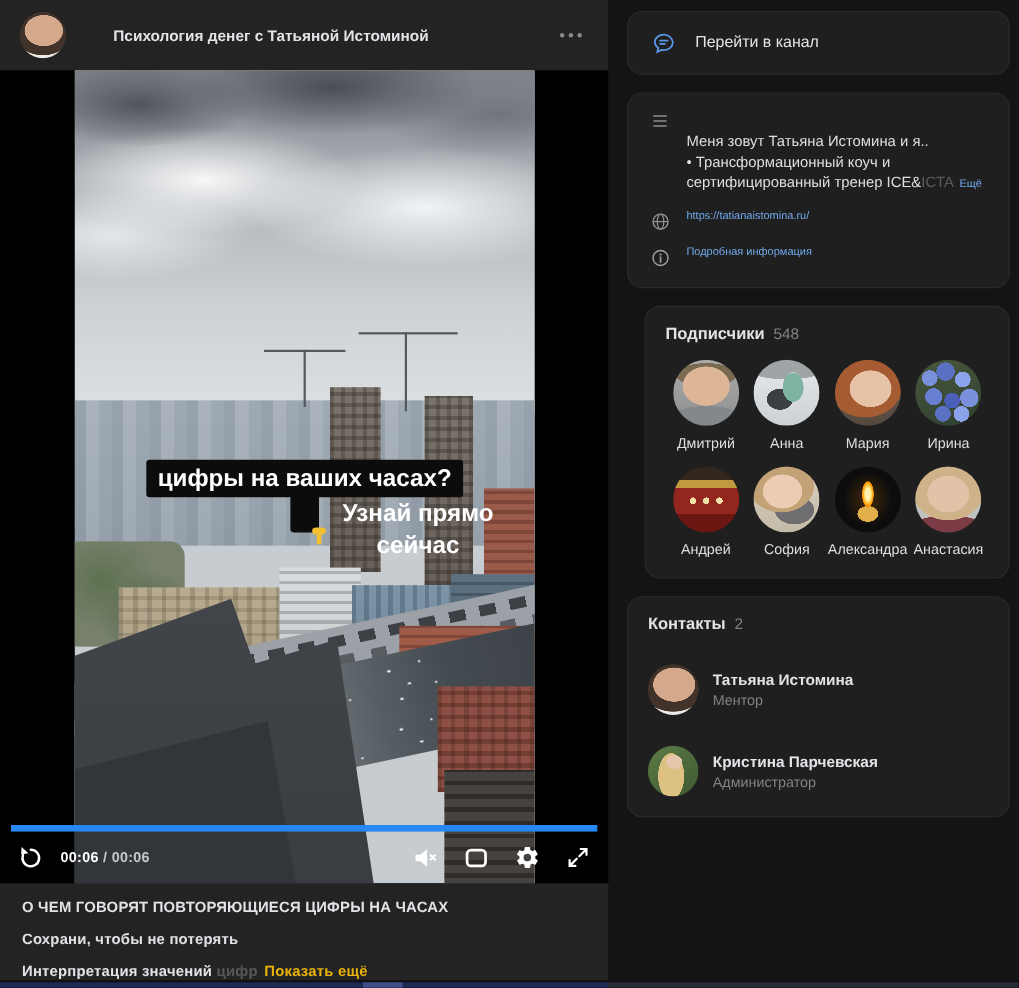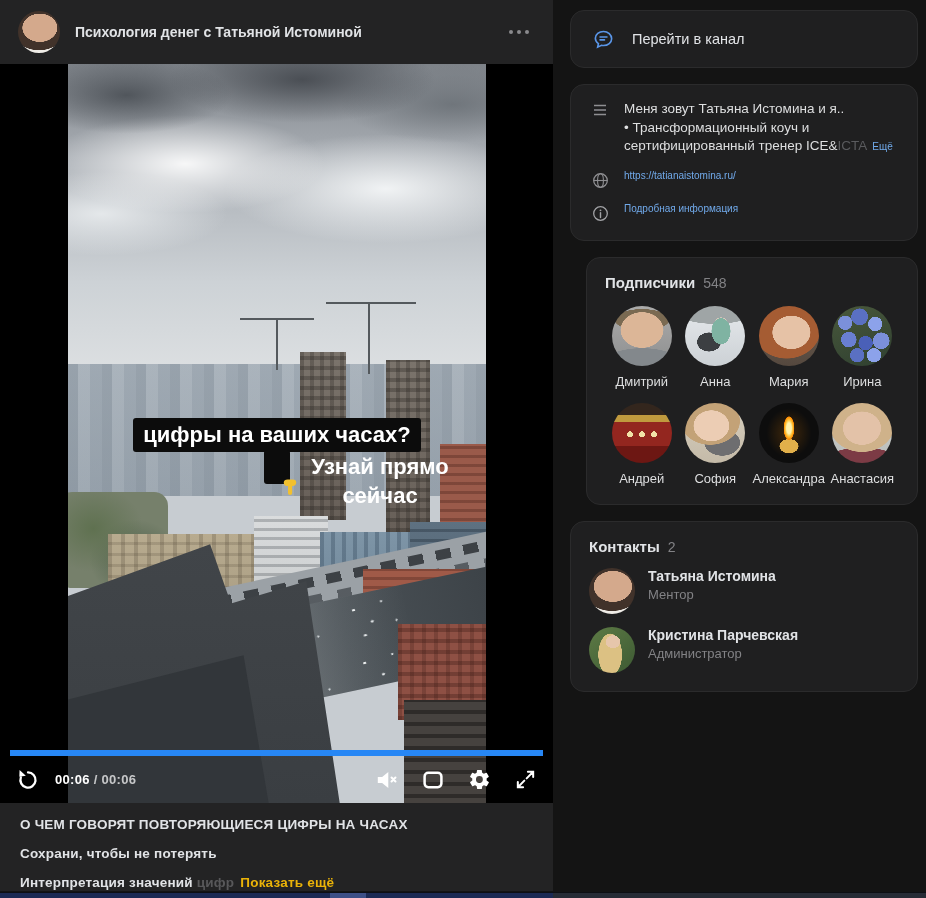--- a/index.html
+++ b/index.html
@@ -4,21 +4,21 @@
 <style>
   html,body{margin:0;padding:0;}
   body{
     width:926px;height:898px;position:relative;overflow:hidden;
     background:#141414;
     font-family:"Liberation Sans", sans-serif;
     -webkit-font-smoothing:antialiased;
   }
   
   .left-col{position:absolute;left:0;top:0;width:553px;height:898px;}
-  .post-header{height:64px;background:#232324;display:flex;align-items:center;padding:0 22px 0 18px;box-sizing:border-box;}
+  .post-header{height:64px;background:#232324;display:flex;align-items:center;padding:0 22px 0 18px;box-sizing:border-box;gap:28px;}
   .av{border-radius:50%;flex:none;background-color:#555;background-repeat:no-repeat;}
   .post-header .av{width:42px;height:42px;}
   .post-header__title{margin-left:15px;font-size:14px;font-weight:700;color:#e1e3e6;cursor:pointer;}
   .menu-dots{margin-left:auto;display:flex;gap:4px;cursor:pointer;padding:6px 2px;}
   .menu-dots i{width:4px;height:4px;border-radius:50%;background:#8a8a8d;display:block;}
 
   
   .player{position:absolute;left:0;top:64px;width:553px;height:739px;background:#000;}
   .scene{position:absolute;left:68px;top:0;width:418px;height:739px;overflow:hidden;background:#c7ccd1;}
   .scene *{position:absolute;}
@@ -124,36 +124,36 @@
   
   .sidebar{position:absolute;left:570px;top:0;width:348px;}
   .card{background:#1f1f20;border:1px solid #2b2b2c;border-radius:14px;box-sizing:border-box;margin-bottom:16px;}
   .card--action{margin-top:10px;height:58px;display:flex;align-items:center;gap:17px;padding:0 21px;cursor:pointer;}
   .card--action span{font-size:14.5px;color:#e1e3e6;font-weight:500;}
 
   .card--about{padding:15px 18px 17px;}
   .about-row{display:flex;gap:13px;margin-top:13px;}
   .about-row:first-child{margin-top:0;}
   .about-ico{width:22px;flex:none;display:flex;justify-content:center;padding-top:1px;}
-  .about-text{font-size:13.5px;line-height:18.5px;color:#dedfe0;}
+  .about-text{font-size:13.5px;line-height:18.5px;color:#dedfe0;margin-top:20px;}
   .about-faded{color:#5a5b5e;}
   .link{color:#71aaeb;text-decoration:none;cursor:pointer;font-size:10px;}
   .about-more{margin-left:5px;}
 
   .card--subs{padding:16px 18px 18px;margin-left:16px;}
   .card-head{display:flex;align-items:baseline;gap:8px;}
   .card-head__title{font-size:15px;font-weight:700;color:#e1e3e6;cursor:pointer;}
   .card-head__count{font-size:14px;color:#828285;}
   .subs-grid{display:grid;grid-template-columns:repeat(4,1fr);row-gap:14px;margin-top:15px;justify-items:center;}
   .sub{display:flex;flex-direction:column;align-items:center;cursor:pointer;}
   .sub .av{width:60px;height:60px;}
   .sub__name{margin-top:8px;font-size:13px;color:#dedfe0;}
 
   .card--contacts{padding:16px 18px 18px;}
-  .contact{display:flex;gap:13px;margin-top:13px;cursor:pointer;}
+  .contact{display:flex;align-items:center;gap:13px;margin-top:28px;cursor:pointer;}
   .contact .av{width:46px;height:46px;}
   .contact__name{font-size:14px;font-weight:600;color:#e1e3e6;}
   .contact__role{font-size:13px;color:#828285;margin-top:3px;}
 
   
   .av-tatyana{background:
     radial-gradient(42% 34% at 52% 40%, #d4a98c 0 98%, transparent 100%),
     radial-gradient(70% 62% at 50% 32%, #41322a 0 98%, transparent 100%),
     radial-gradient(75% 45% at 50% 108%, #efece7 0 98%, transparent 100%),
     linear-gradient(180deg,#b7b2ac,#a19c96);}

